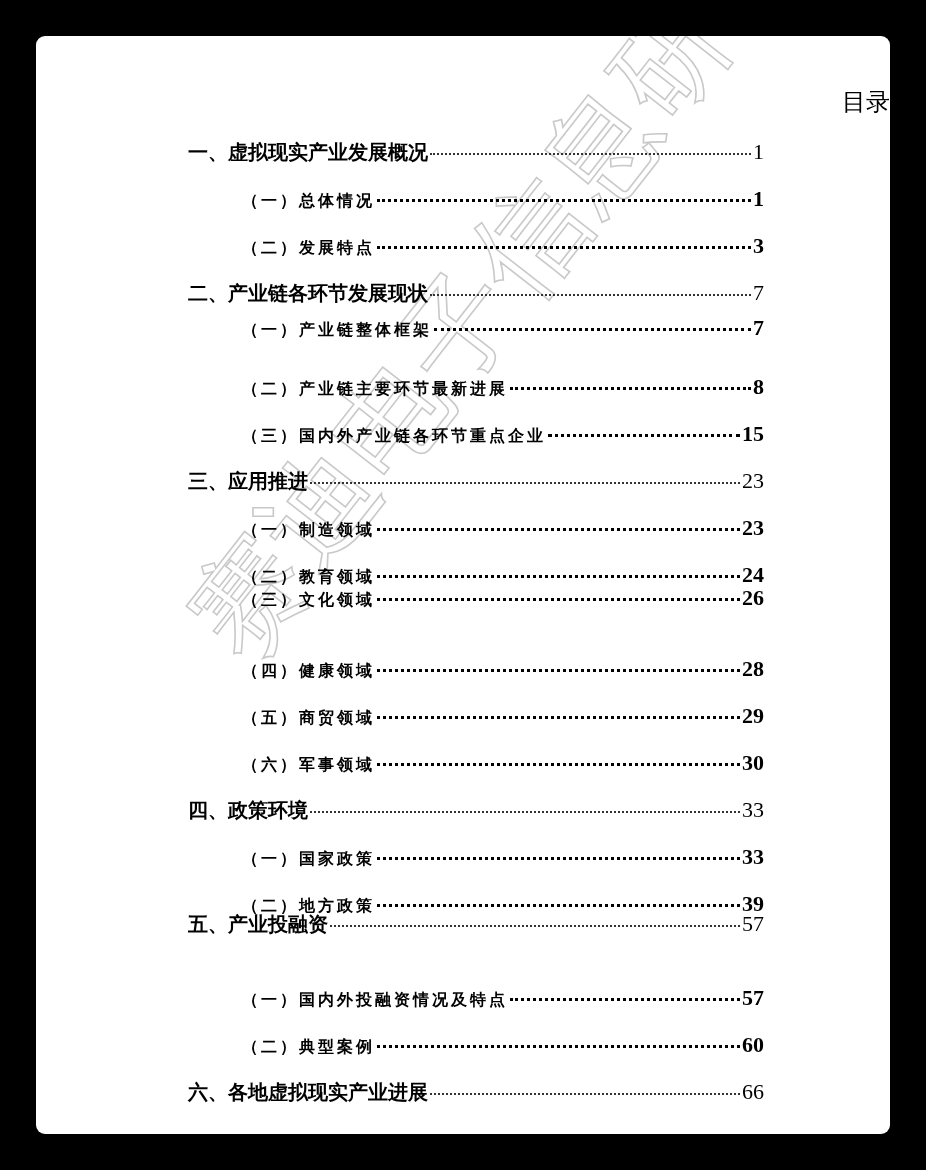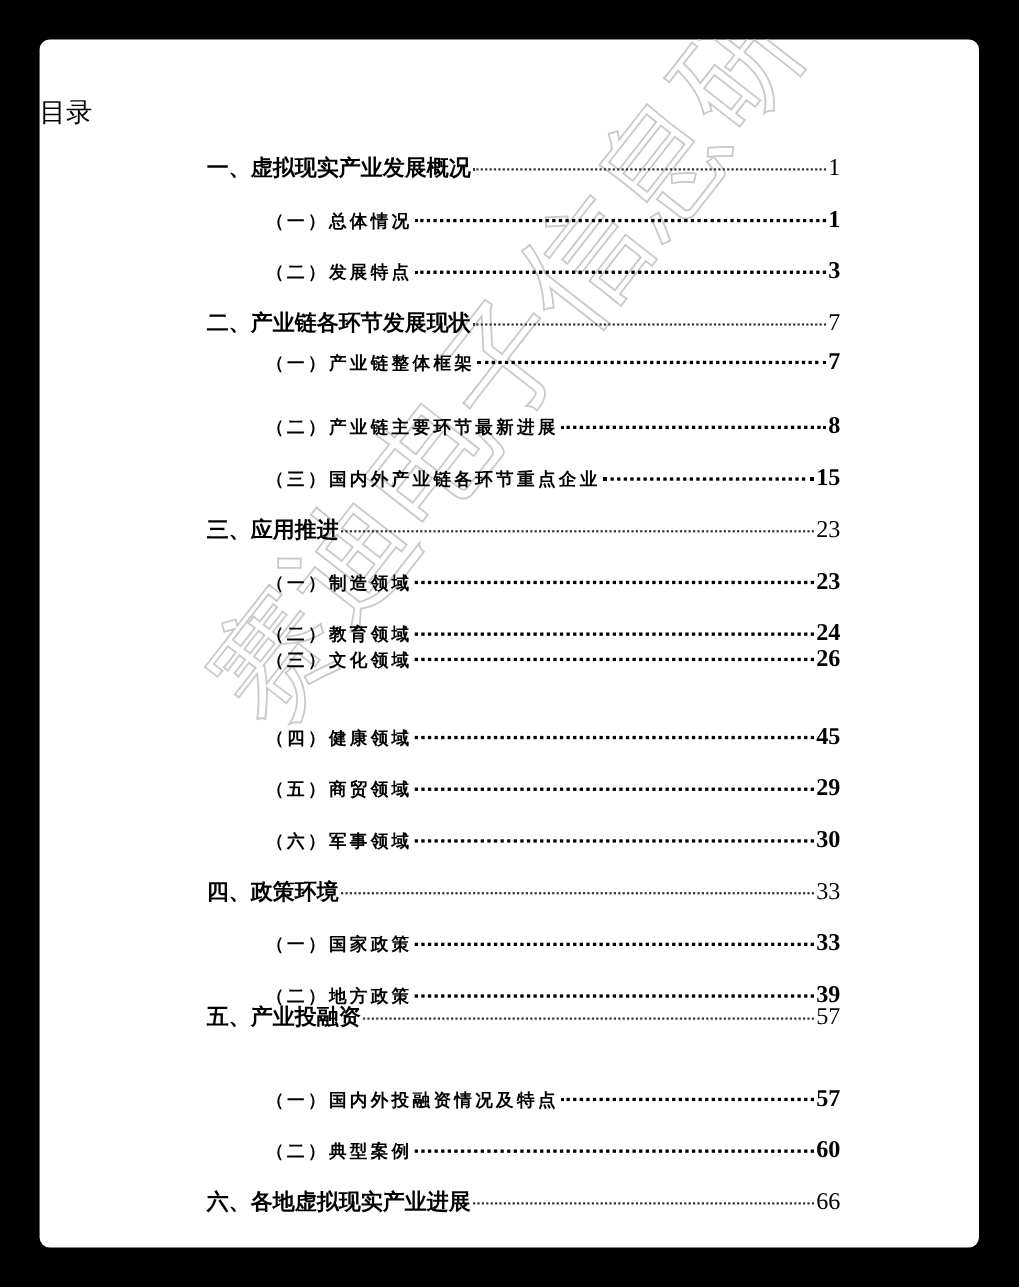--- a/index.html
+++ b/index.html
@@ -37,21 +37,21 @@
     white-space: nowrap;
     letter-spacing: 2px;
     pointer-events: none;
     z-index: 1;
   }
   .title {
     position: absolute;
     left: 0;
     width: 100%;
     top: 50px;
-    text-align: left;
+    text-align: right;
     font-family: "DejaVu Sans", sans-serif;
     font-size: 24px;
     color: #000;
     z-index: 2;
   }
   .toc {
     position: absolute;
     left: 0;
     top: 100px;
     width: 100%;
@@ -173,21 +173,21 @@
       <span class="toc-page">24</span>
     </div>
     <div class="toc-row lvl2" style="top:446px">
       <span class="toc-label">（三）文化领域</span>
       <span class="leader"></span>
       <span class="toc-page">26</span>
     </div>
     <div class="toc-row lvl2" style="top:517px">
       <span class="toc-label">（四）健康领域</span>
       <span class="leader"></span>
-      <span class="toc-page">45</span>
+      <span class="toc-page">28</span>
     </div>
     <div class="toc-row lvl2" style="top:564px">
       <span class="toc-label">（五）商贸领域</span>
       <span class="leader"></span>
       <span class="toc-page">29</span>
     </div>
     <div class="toc-row lvl2" style="top:611px">
       <span class="toc-label">（六）军事领域</span>
       <span class="leader"></span>
       <span class="toc-page">30</span>

